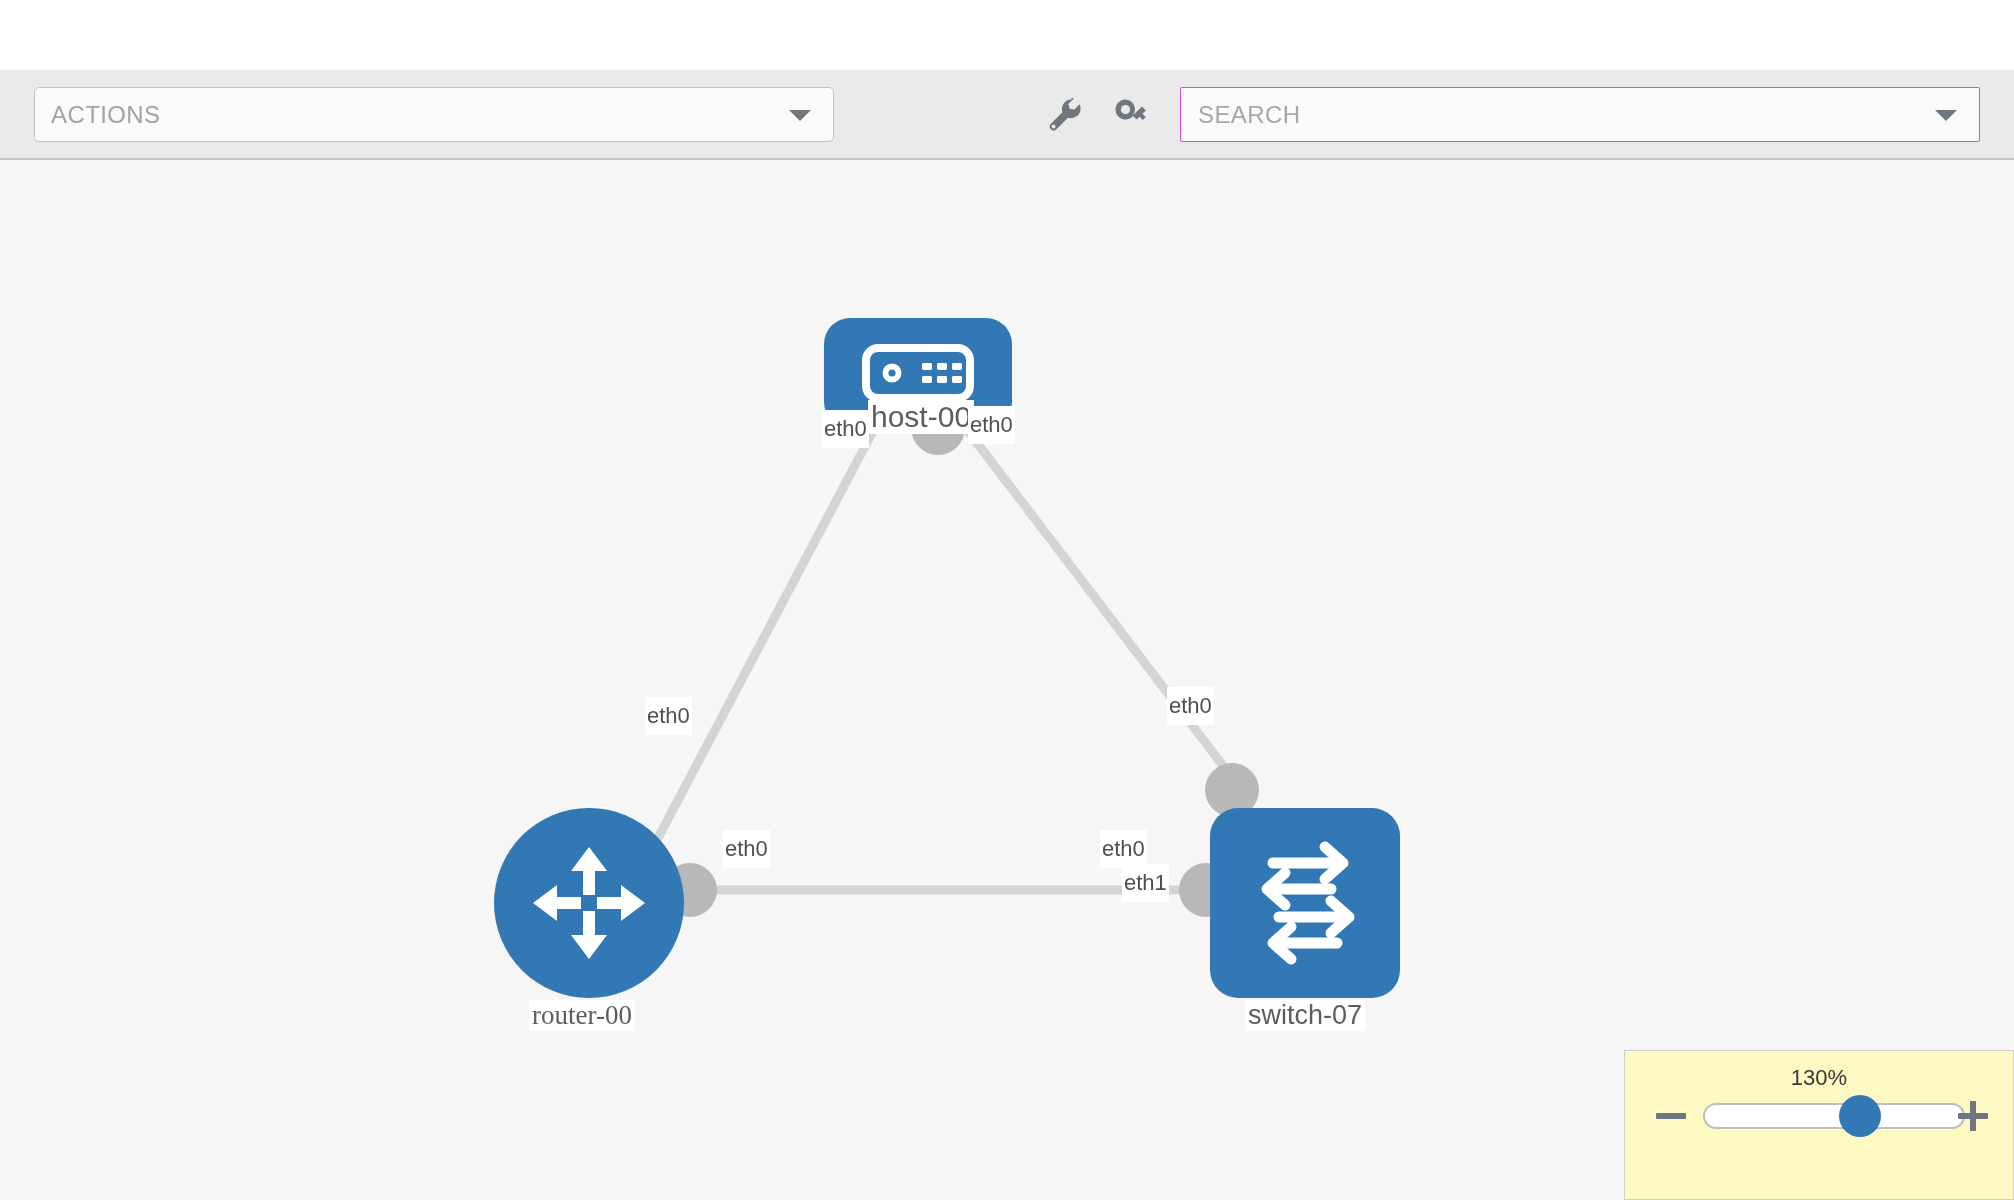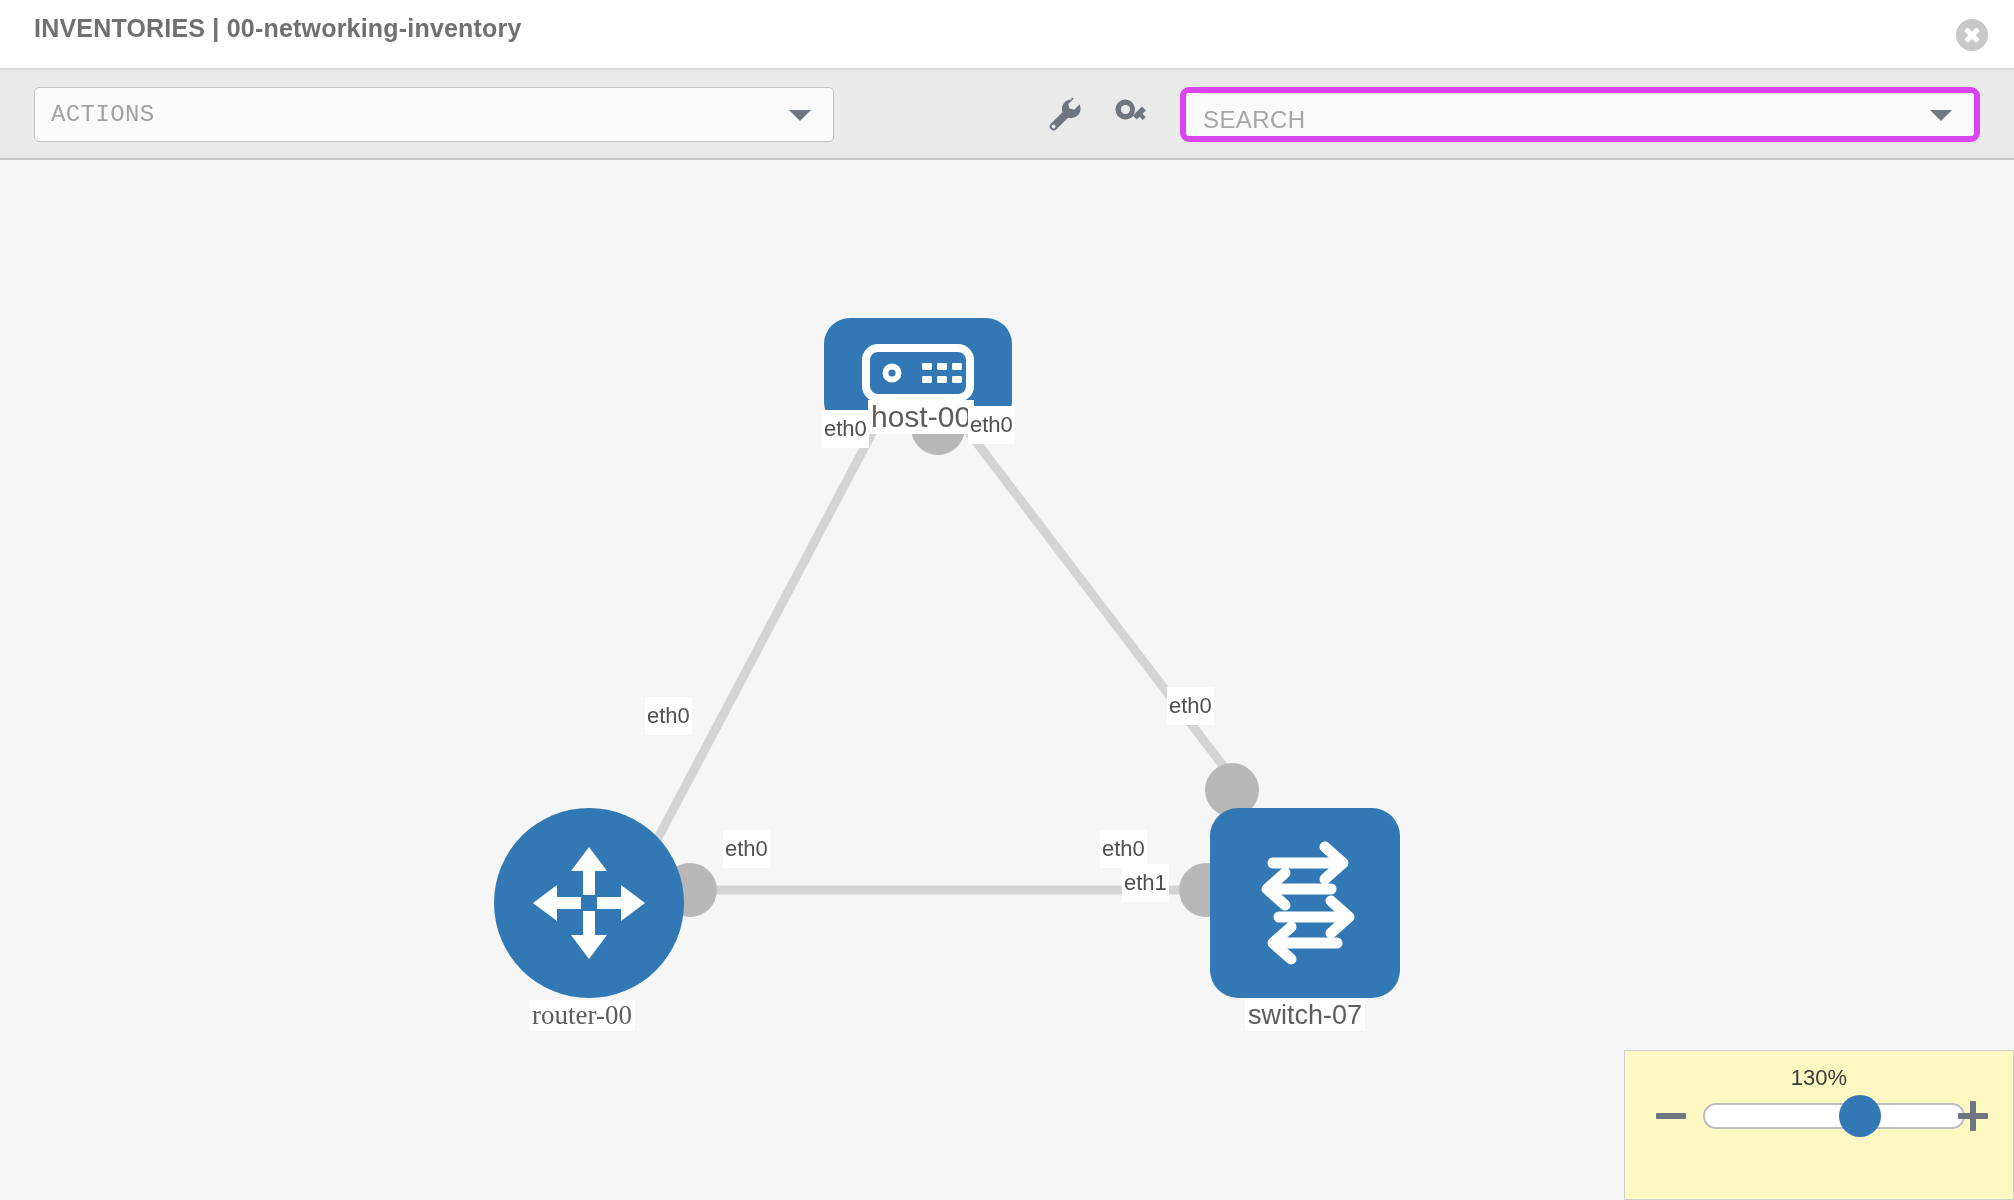--- a/index.html
+++ b/index.html
@@ -63,21 +63,20 @@
     background: #fafafa;
     border: 1px solid #c2c2c2;
     border-radius: 5px;
     cursor: pointer;
   }
   .actions-select .label {
     position: absolute; left: 16px; top: 13px;
     font-size: 24px;
     color: #a2a2a2;
     letter-spacing: 0.4px;
-    font-family: Liberation Mono, monospace;
   }
   .caret {
     position: absolute; right: 22px; top: 50%;
     width: 0; height: 0;
     margin-top: -5px;
     border-left: 11px solid transparent;
     border-right: 11px solid transparent;
     border-top: 11px solid #6f7680;
   }
   .icon-btn {
@@ -86,22 +85,22 @@
     cursor: pointer;
   }
   .icon-btn svg { display: block; width: 46px; height: 46px; }
   .wrench-btn { left: 1039px; }
   .key-btn    { left: 1108px; }
 
   .search-box {
     position: absolute; left: 1180px; top: 17px;
     width: 800px; height: 55px;
     background: #fafafa;
-    border: 6px solid #d946ef;
-    border-radius: 9px;
+    border: 1px solid #d946ef;
+    border-radius: 2px;
     cursor: text;
   }
   .search-box .label {
     position: absolute; left: 17px; top: 13px;
     font-size: 24px;
     color: #a6a6a6;
     letter-spacing: 0.4px;
   }
 
   
@@ -205,24 +204,20 @@
     border-radius: 50%;
     background: #3178b5;
     cursor: grab;
   }
 </style>
 </head>
 <body>
 
 <div id="app">
 
-  <div class="header">
-    <div class="page-title">INVENTORIES | 00-networking-inventory</div>
-    <div class="close-btn"></div>
-  </div>
 
   <div class="toolbar">
 
     <div class="actions-select">
       <span class="label">ACTIONS</span>
       <span class="caret"></span>
     </div>
 
     <div class="icon-btn wrench-btn">
       <svg viewBox="0 0 46 46" aria-hidden="true">

